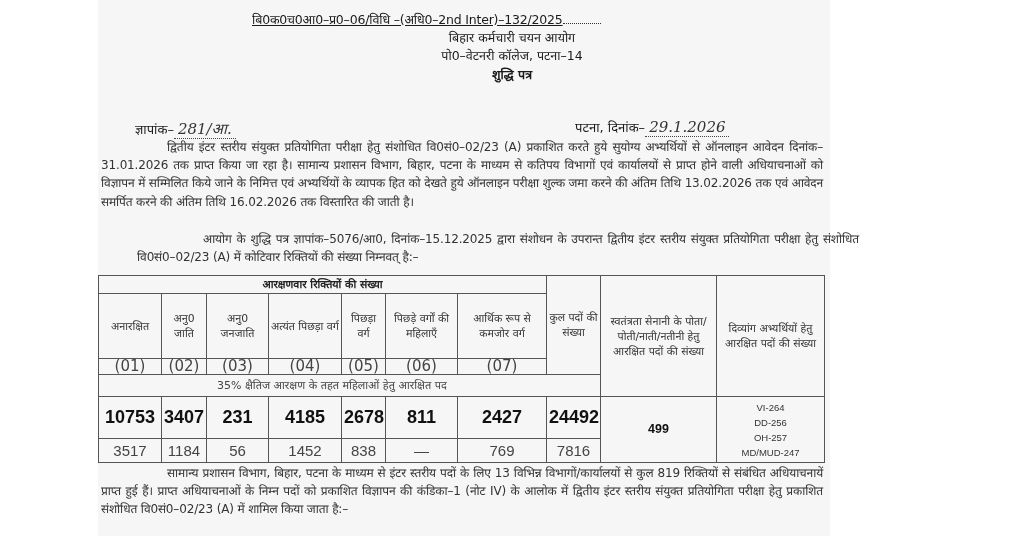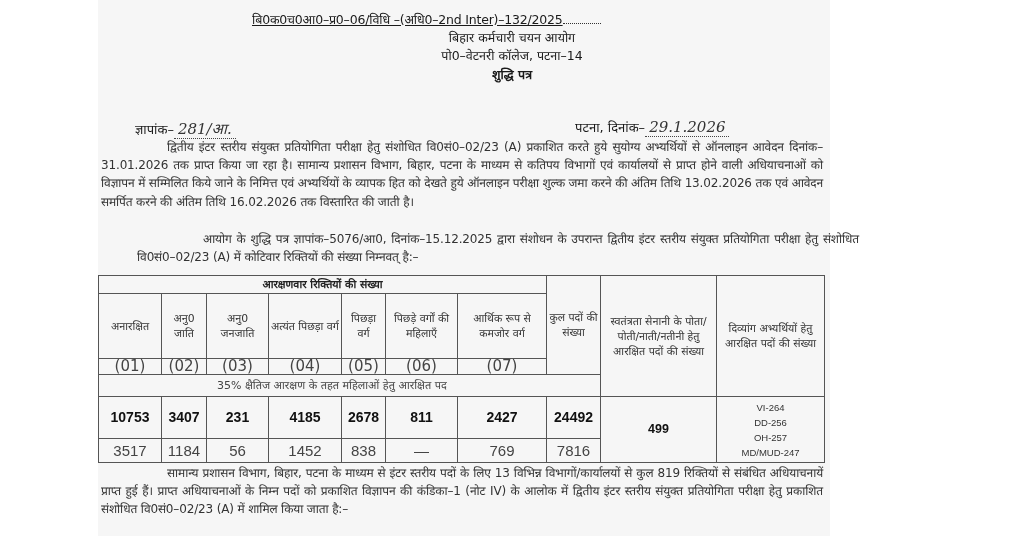--- a/index.html
+++ b/index.html
@@ -17,21 +17,21 @@
   .dateline{left:575px;top:118px;font-size:13px;color:#1a1a1a;}
   .para{position:absolute;left:101px;width:722px;font-size:12px;line-height:18.2px;color:#333;
         text-align:justify;letter-spacing:-0.15px;}
   .p1{top:138px;}
   .p2{top:230px;margin-left:36px;}
   .p3{top:464px;}
   .indent{display:inline-block;width:66px;}
   table.vac{position:absolute;left:98px;top:275px;width:726px;border-collapse:collapse;
             font-size:10.8px;color:#333;table-layout:fixed;}
   table.vac td{border:1px solid #555;text-align:center;vertical-align:middle;padding:0 2px;line-height:15px;}
-  .bold td.num{font-weight:bold;font-family:"Liberation Sans",sans-serif;font-size:14px;color:#111;}
+  .bold td.num{font-weight:bold;font-family:"Liberation Sans",sans-serif;font-size:18px;color:#111;}
   .plain td.num{font-family:"Liberation Sans",sans-serif;font-size:15px;color:#444;}
   .div-list{font-family:"Liberation Sans",sans-serif;font-size:9.5px;line-height:14px;color:#333;}
   .code{font-size:15px;color:#444;}
   .note35{text-align:left!important;padding-left:118px!important;font-size:11px;color:#444;}
 </style>
 </head>
 <body>
 
 <div class="page"></div>
 

